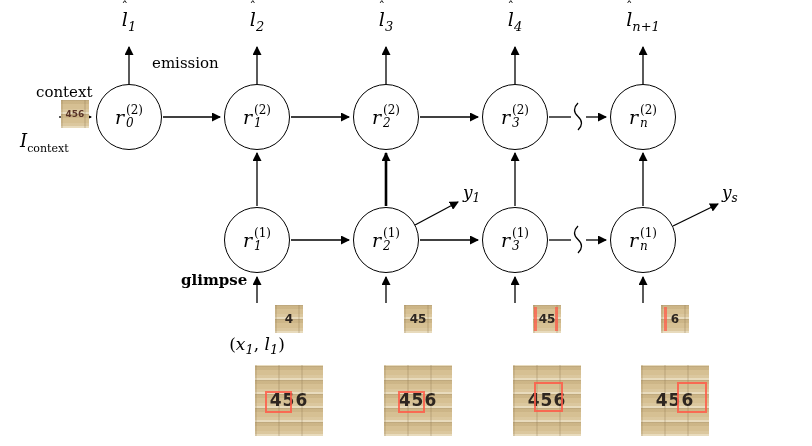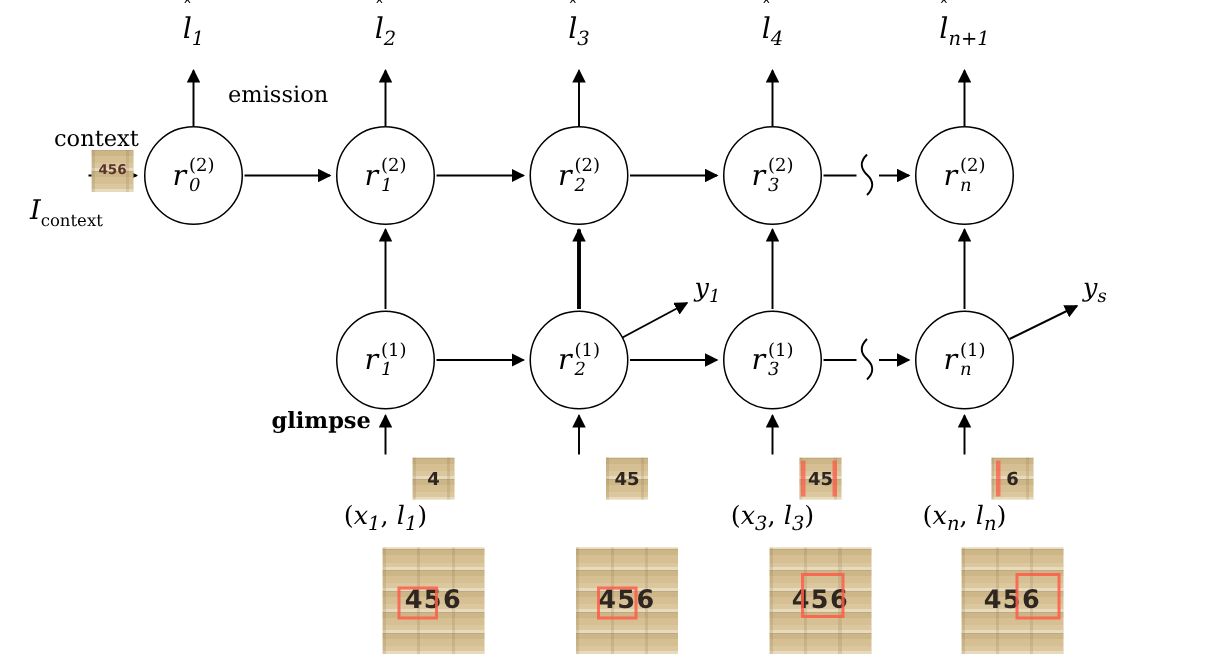--- a/index.html
+++ b/index.html
@@ -204,22 +204,20 @@
     <div class="digits">45</div>
     <div class="redline" style="left:1px;"></div>
     <div class="redline" style="right:3px;"></div>
   </div>
   <div class="thumb brick" style="left:629px;top:305px;">
     <div class="digits">6</div>
     <div class="redline" style="left:3px;"></div>
   </div>
 
   <div class="input-label" style="left:197px;"><span class="paren">(</span><span class="mi">x</span><sub class="msub">1</sub><span class="paren">, </span><span class="mi">l</span><sub class="msub">1</sub><span class="paren">)</span></div>
-  <div class="input-label" style="left:455px;"><span class="paren">(</span><span class="mi">x</span><sub class="msub">3</sub><span class="paren">, </span><span class="mi">l</span><sub class="msub">3</sub><span class="paren">)</span></div>
-  <div class="input-label" style="left:583px;"><span class="paren">(</span><span class="mi">x</span><sub class="msub">n</sub><span class="paren">, </span><span class="mi">l</span><sub class="msub">n</sub><span class="paren">)</span></div>
 
   <div class="full-img brick" style="left:223px;">
     <div class="digits">456</div>
     <div class="abox" style="left:10px;top:26px;width:27px;height:22px;"></div>
   </div>
   <div class="full-img brick" style="left:352px;">
     <div class="digits">456</div>
     <div class="abox" style="left:14px;top:26px;width:27px;height:22px;"></div>
   </div>
   <div class="full-img brick" style="left:481px;">

